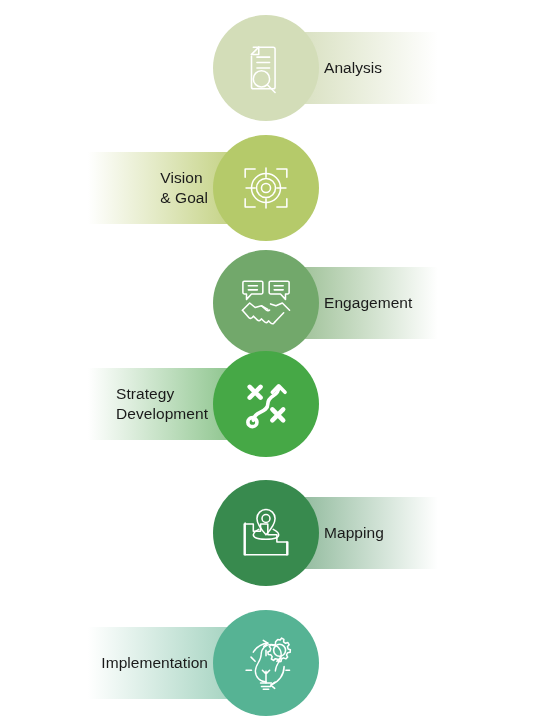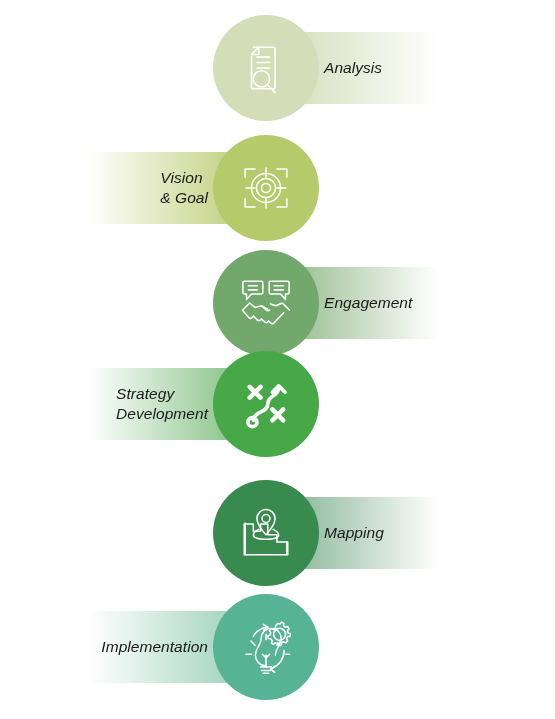--- a/index.html
+++ b/index.html
@@ -12,21 +12,20 @@
     height: 719px;
     position: relative;
     font-family: "Liberation Sans", sans-serif;
     overflow: hidden;
   }
 
   #infographic {
     position: relative;
     width: 555px;
     height: 583px;
-    font-style: italic;
   }
 
   .step-row {
     position: absolute;
     left: 0;
     width: 555px;
     height: 110px;
   }
 
   
@@ -166,21 +165,21 @@
       <div class="circle" style="background: rgb(56, 138, 78);">
     <svg viewBox="0 0 64 64">
       <path class="ico" d="M8 22 h10 v8 h8 v-8 h8 v12 h10 v8 h12 v14 h-48 z"></path>
       <path class="ico" d="M9 21 L9 56 M55 42 L55 56"></path>
       <path class="ico" d="M40 6 a10 10 0 0 1 10 10 c0 7 -10 18 -10 18 s-10 -11 -10 -18 a10 10 0 0 1 10 -10 z" transform="translate(-8,0)"></path>
       <circle class="ico" cx="32" cy="16" r="4.4"></circle>
       <path class="ico" d="M24 28 q-6 3 -6 6 q0 5 14 5 q14 0 14 -5 q0 -3 -6 -6"></path>
     </svg>
       </div>
     </div>
-    <div class="step-row row-left" style="top: 592px;">
+    <div class="step-row row-left" style="top: 608px;">
       <div class="label-bar" style="background: linear-gradient(to left, rgb(164, 211, 192) 0%, rgb(164, 211, 192) 18%, rgb(255, 255, 255) 100%);">
         <div class="label-text" style="color: rgb(26, 26, 26);">Implementation</div>
       </div>
       <div class="circle" style="background: rgb(86, 179, 148);">
     <svg viewBox="0 0 64 64">
       <path class="ico" d="M45 6 l2.6 0.6 l1.7 -2.1 l2.4 1.4 l-0.3 2.7 l2.2 1.7 l2.6 -0.9 l1.4 2.5 l-1.9 1.9 l0.6 2.7 l2.6 0.9 l-0.3 2.8 l-2.7 0.4 l-1.3 2.4 l1.3 2.4 l-2 2 l-2.5 -1.1 l-2.4 1.3 l-0.4 2.7 l-2.8 0.2 l-0.9 -2.6 l-2.6 -0.7 l-2 1.9 l-2.4 -1.5 l0.9 -2.6 l-1.6 -2.2 l-2.7 -0.2 l-0.5 -2.8 l2.5 -1.1 l0.8 -2.6 l-1.6 -2.2 l1.8 -2.1 l2.6 1 l2.3 -1.4 l0.2 -2.8 z"></path>
       <circle class="ico" cx="47" cy="18" r="6.6"></circle>
       <path class="ico" d="M32 56 a13 13 0 0 1 -13 -13 c0 -8 7 -12 7 -20 a12 12 0 0 1 24 0 c0 8 -7 12 -7 20" transform="translate(0,-6) scale(0.92) translate(3,8)"></path>
       <path class="ico" d="M26 54 h12 M27 58 h10"></path>
       <path class="ico" d="M29 61 h6"></path>

